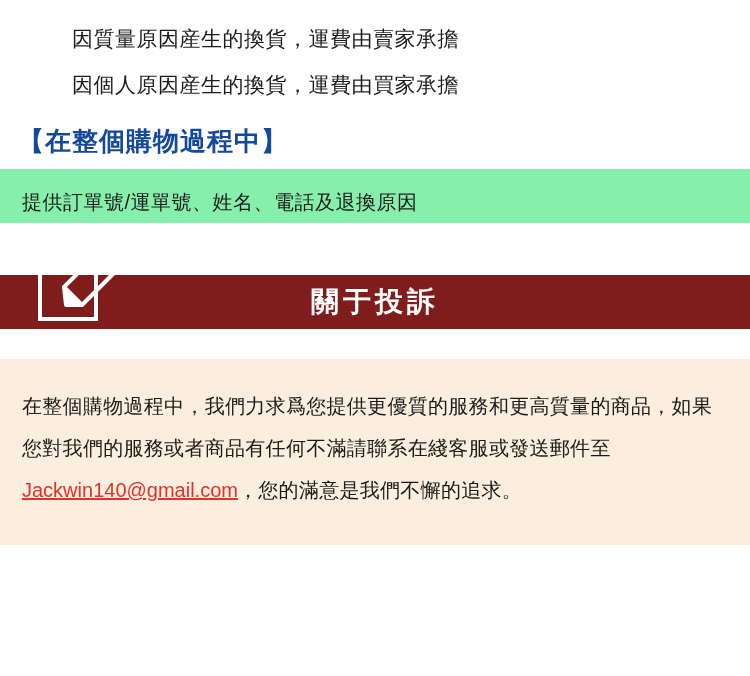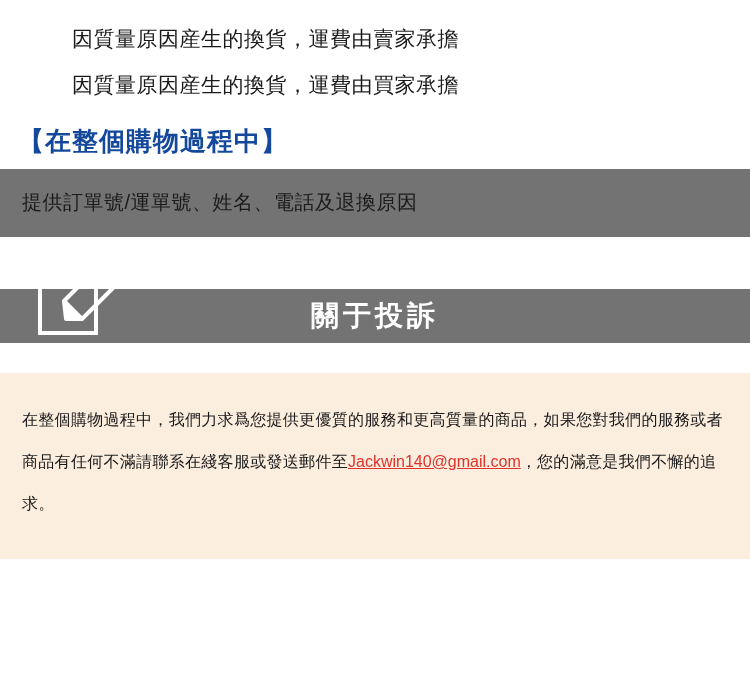--- a/index.html
+++ b/index.html
@@ -37,44 +37,44 @@
   .section-heading {
     font-size: 26px;
     font-weight: bold;
     color: #14489b;
     padding: 16px 0 10px 18px;
     letter-spacing: 1px;
   }
 
   
   .note-box {
-    background: #737373;
+    background: #86efac;
     margin: 0 0 0 0;
-    padding: 14px 0 16px 22px;
+    padding: 14px 0 2px 22px;
   }
   .note-line {
     font-size: 20px;
     line-height: 38px;
     color: #1a1a1a;
     letter-spacing: 0.5px;
   }
 
   
   .banner-wrap {
     position: relative;
     margin-top: 52px;
     height: 62px;
   }
   .banner-bar {
     position: absolute;
     left: 0;
     top: 0;
     width: 750px;
     height: 54px;
-    background: #737373;
+    background: #7f1d1d;
     display: flex;
     align-items: center;
     justify-content: center;
   }
   .banner-title {
     color: #ffffff;
     font-size: 28px;
     font-weight: bold;
     letter-spacing: 4px;
   }
@@ -87,40 +87,40 @@
     z-index: 3;
   }
 
   
   .footer-box {
     background: #fbeede;
     margin-top: 22px;
     padding: 26px 22px 34px 22px;
   }
   .footer-text {
-    font-size: 16px;
+    font-size: 20px;
     line-height: 42px;
     color: #1a1a1a;
     letter-spacing: 0.3px;
     text-align: left;
   }
   .email {
     color: #e0322a;
     text-decoration: underline;
     letter-spacing: 0;
   }
 </style>
 </head>
 <body>
 
 <div class="page">
 
   <div class="policy-lines">
     <div class="policy-line">因質量原因産生的換貨，運費由賣家承擔</div>
-    <div class="policy-line">因質量原因産生的換貨，運費由買家承擔</div>
+    <div class="policy-line">因個人原因産生的換貨，運費由買家承擔</div>
   </div>
 
   <div class="section-heading">【在整個購物過程中】</div>
 
   <div class="note-box">
     <div class="note-line">提供訂單號/運單號、姓名、電話及退換原因</div>
   </div>
 
   <div class="banner-wrap">
     <div class="banner-bar">

